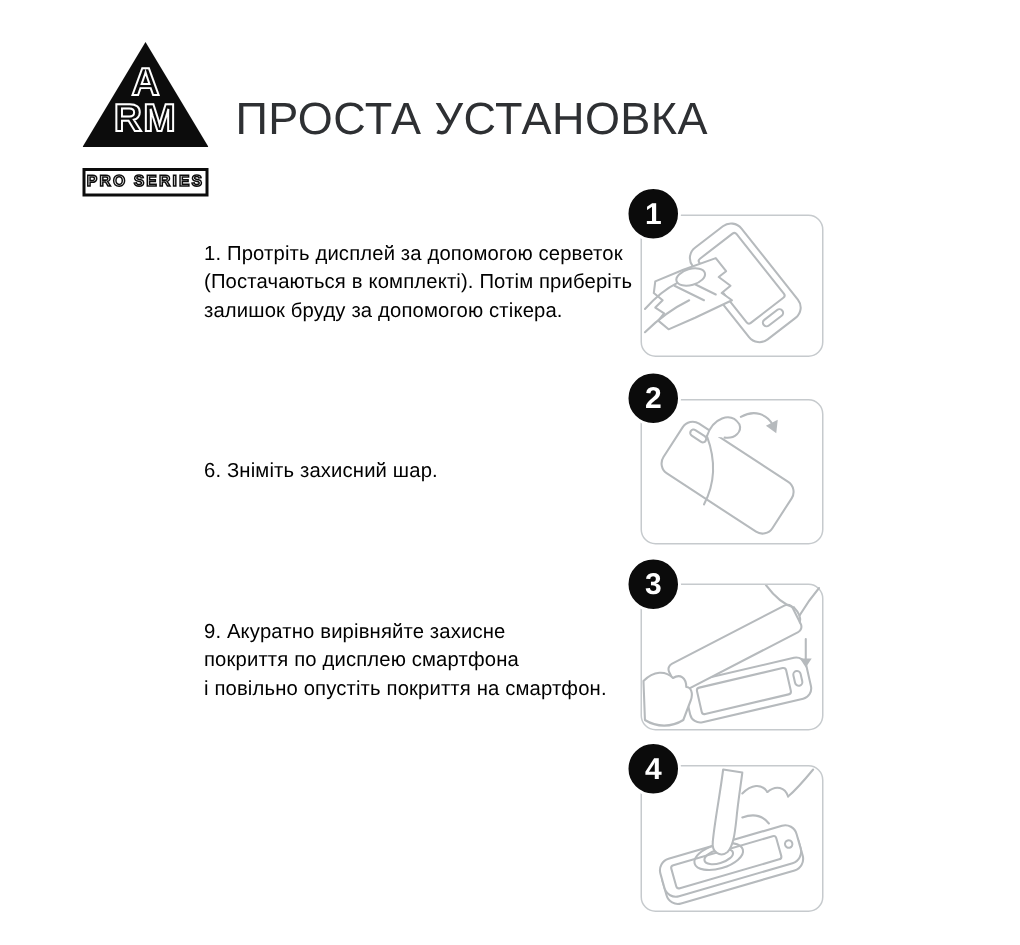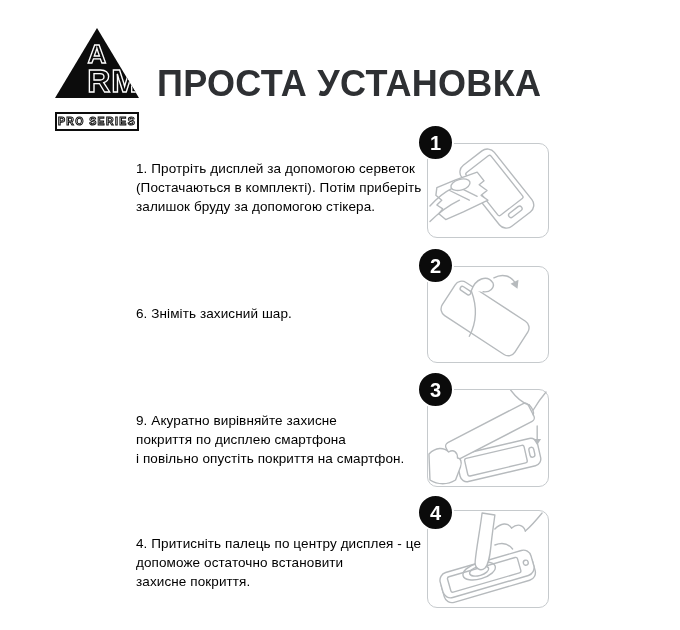--- a/index.html
+++ b/index.html
@@ -14,32 +14,32 @@
   .tri {
     position:relative; width:84px; height:70px; background:#0c0c0c;
     clip-path:polygon(50% 0, 100% 100%, 0 100%);
   }
   .tri-letter {
     position:absolute; left:0; width:100%; text-align:center;
     font-weight:700; color:#0c0c0c; -webkit-text-stroke:1.3px #ffffff;
     line-height:1;
   }
   .tri-a  { top:13px; font-size:26px; }
-  .tri-rm { top:37px; font-size:32px; letter-spacing:1px;text-align:right; }
+  .tri-rm { top:37px; font-size:26px; letter-spacing:1px; }
   .series {
     margin-top:14px; border:2px solid #0c0c0c; text-align:center;
     font-size:10.5px; font-weight:700; letter-spacing:1.4px;
     padding:1px 0 2px 0; color:#ffffff; -webkit-text-stroke:1px #0c0c0c;
     white-space:nowrap;
   }
 
   
   .title {
     position:absolute; left:157px; top:63px;
-    font-size:36px; font-weight:700; letter-spacing:0.3px;
+    font-size:30px; font-weight:400; letter-spacing:0.3px;
     color:#2e3033; white-space:nowrap;
   }
 
   
   .step-text {
     position:absolute; left:136px; width:312px;
     font-size:13.5px; line-height:19px; color:#000000;
     white-space:pre-line; letter-spacing:0.1px;
   }
 
@@ -78,23 +78,20 @@
 
   <h1 class="title">ПРОСТА УСТАНОВКА</h1>
 
   <p class="step-text" style="top:159px">1. Протріть дисплей за допомогою серветок
 (Постачаються в комплекті). Потім приберіть
 залишок бруду за допомогою стікера.</p>
   <p class="step-text" style="top:304px">6. Зніміть захисний шар.</p>
   <p class="step-text" style="top:411px">9. Акуратно вирівняйте захисне
 покриття по дисплею смартфона
 і повільно опустіть покриття на смартфон.</p>
-  <p class="step-text" style="top:534px">4. Притисніть палець по центру дисплея - це
-допоможе остаточно встановити
-захисне покриття.</p>
 
   <div class="frame" style="top:143px;height:95px">
     <svg viewBox="0 0 122 96" preserveAspectRatio="none">
       <g transform="rotate(-38 70 46)">
         <rect class="la laf" x="49" y="6" width="42" height="80" rx="9"></rect>
         <rect class="la" x="54" y="14" width="32" height="56" rx="2"></rect>
         <rect class="la" x="62" y="74" width="16" height="5" rx="2.5"></rect>
       </g>
       <g>
         <path class="la laf" d="M 9,45 L 28,37 L 50,29 L 57,38 L 52,42 L 60,48 L 54,53 L 61,58 L 36,70 L 18,78 L 11,72 L 15,67 L 9,63 L 14,58 L 8,53 Z"></path>

